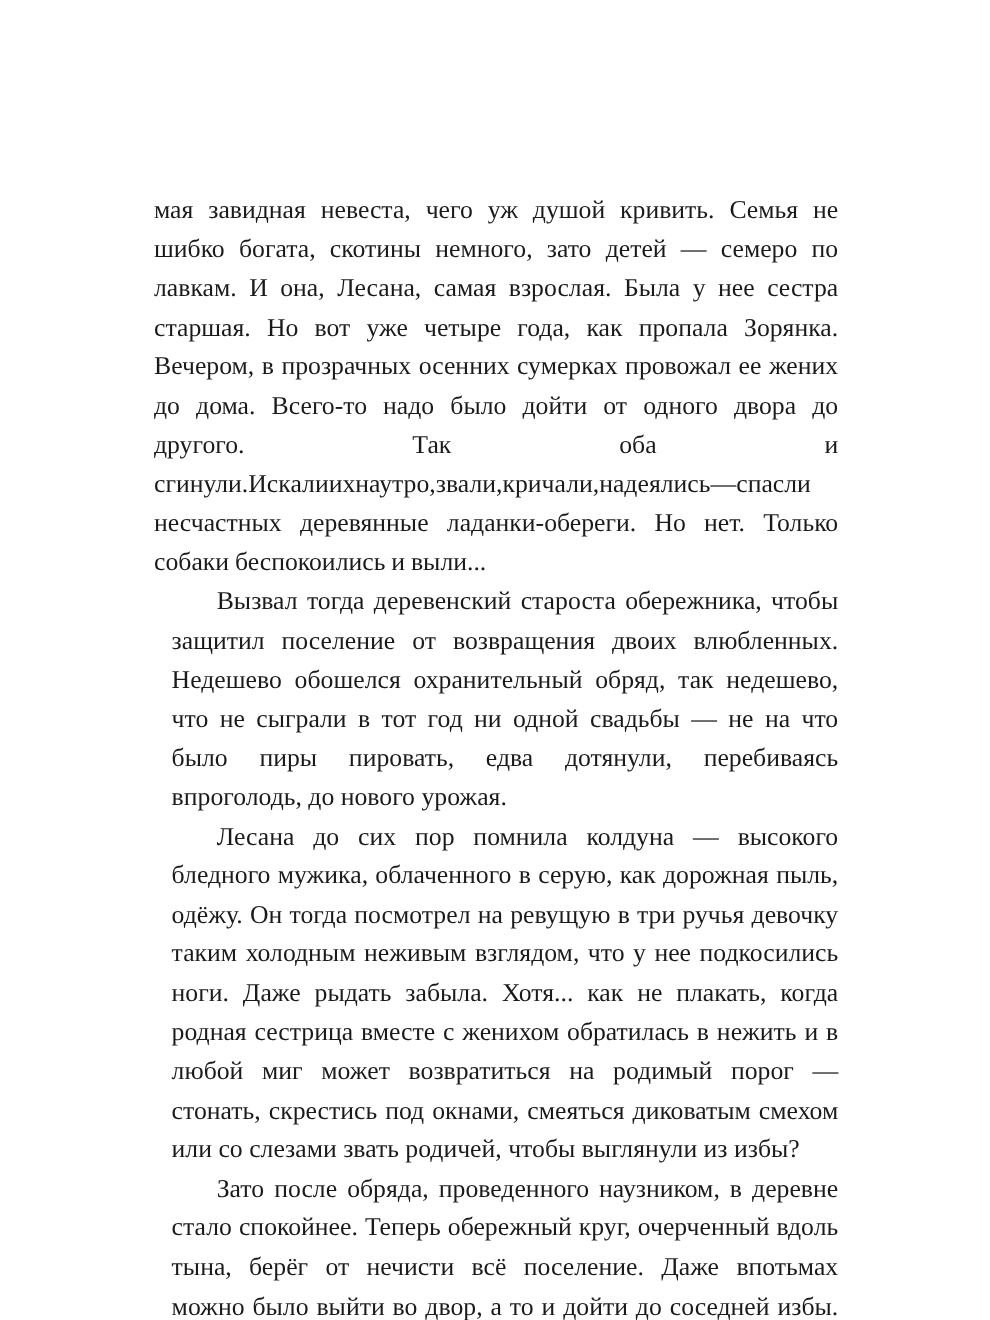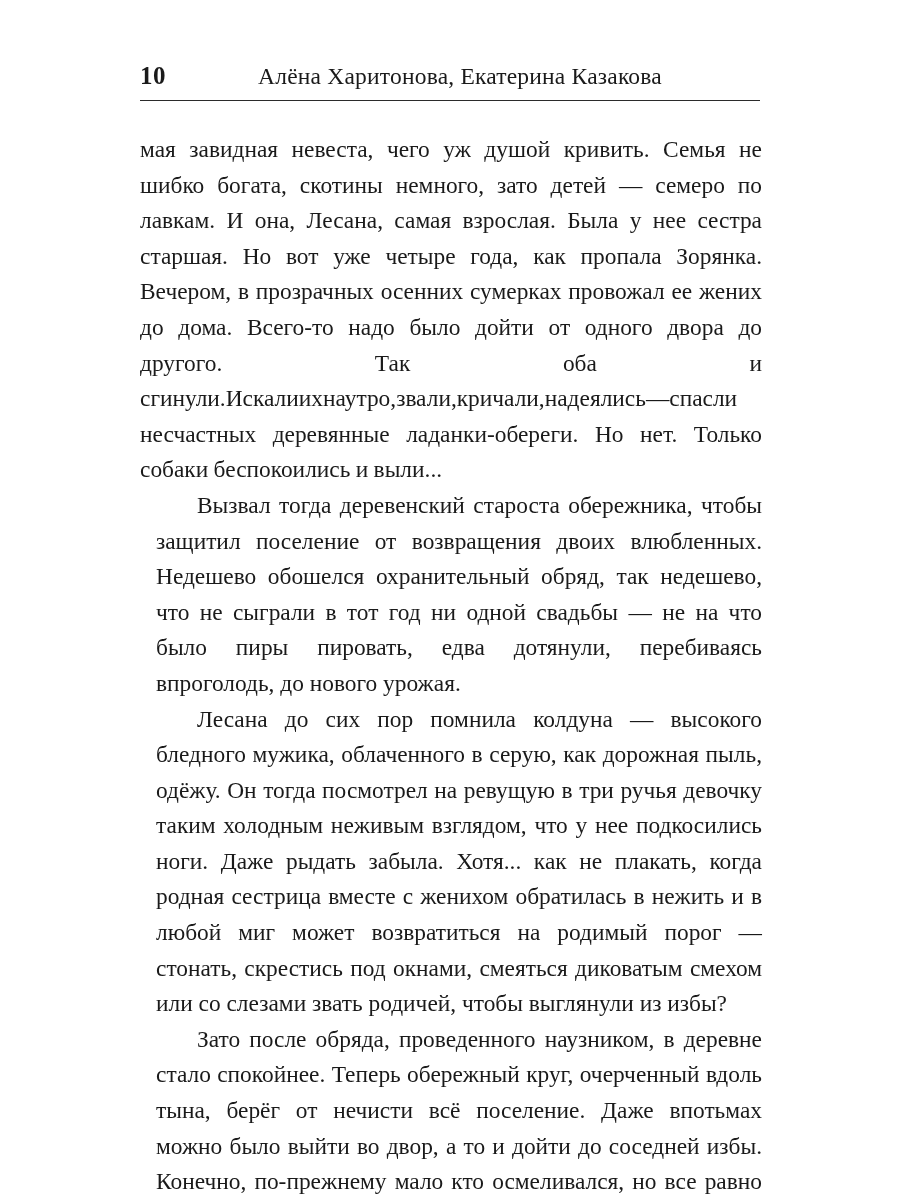--- a/index.html
+++ b/index.html
@@ -64,31 +64,28 @@
     text-justify: inter-word;
     hyphens: manual;
     color: #1a1a1a;
   }
   .body-text p.indent {
     text-indent: 41px;
     margin-left: 16px;
   }
   .body-text p.tight {
     word-spacing: -0.5px;
+    margin-top: 42px;
   }
 </style>
 </head>
 <body>
 
 <div class="page">
 
-  <div class="header">
-    <span class="folio">10</span>
-    <span class="running-title">Алёна Харитонова, Екатерина Казакова</span>
-  </div>
 
   <div class="body-text">
     <p class="tight">мая завидная невеста, чего уж душой кривить. Семья не шибко богата, скотины немного, зато детей — семеро по лавкам. И она, Лесана, самая взрослая. Была у нее сестра старшая. Но вот уже четыре года, как пропала Зорянка. Вечером, в прозрачных осенних сумерках провожал ее жених до дома. Всего-то надо было дойти от одного двора до другого. Так оба и сгинули.Искалиихнаутро,звали,кричали,надеялись—спасли несчастных деревянные ладанки-обереги. Но нет. Только собаки беспокоились и выли...</p>
     <p class="indent">Вызвал тогда деревенский староста обережника, чтобы защитил поселение от возвращения двоих влюбленных. Недешево обошелся охранительный обряд, так недешево, что не сыграли в тот год ни одной свадьбы — не на что было пиры пировать, едва дотянули, перебиваясь впроголодь, до нового урожая.</p>
     <p class="indent">Лесана до сих пор помнила колдуна — высокого бледного мужика, облаченного в серую, как дорожная пыль, одёжу. Он тогда посмотрел на ревущую в три ручья девочку таким холодным неживым взглядом, что у нее подкосились ноги. Даже рыдать забыла. Хотя... как не плакать, когда родная сестрица вместе с женихом обратилась в нежить и в любой миг может возвратиться на родимый порог — стонать, скрестись под окнами, смеяться диковатым смехом или со слезами звать родичей, чтобы выглянули из избы?</p>
     <p class="indent">Зато после обряда, проведенного наузником, в деревне стало спокойнее. Теперь обережный круг, очерченный вдоль тына, берёг от нечисти всё поселение. Даже впотьмах можно было выйти во двор, а то и дойти до соседней избы. Конечно, по-прежнему мало кто осмеливался, но все равно было так спокойнее.</p>
   </div>
 
 </div>
 

